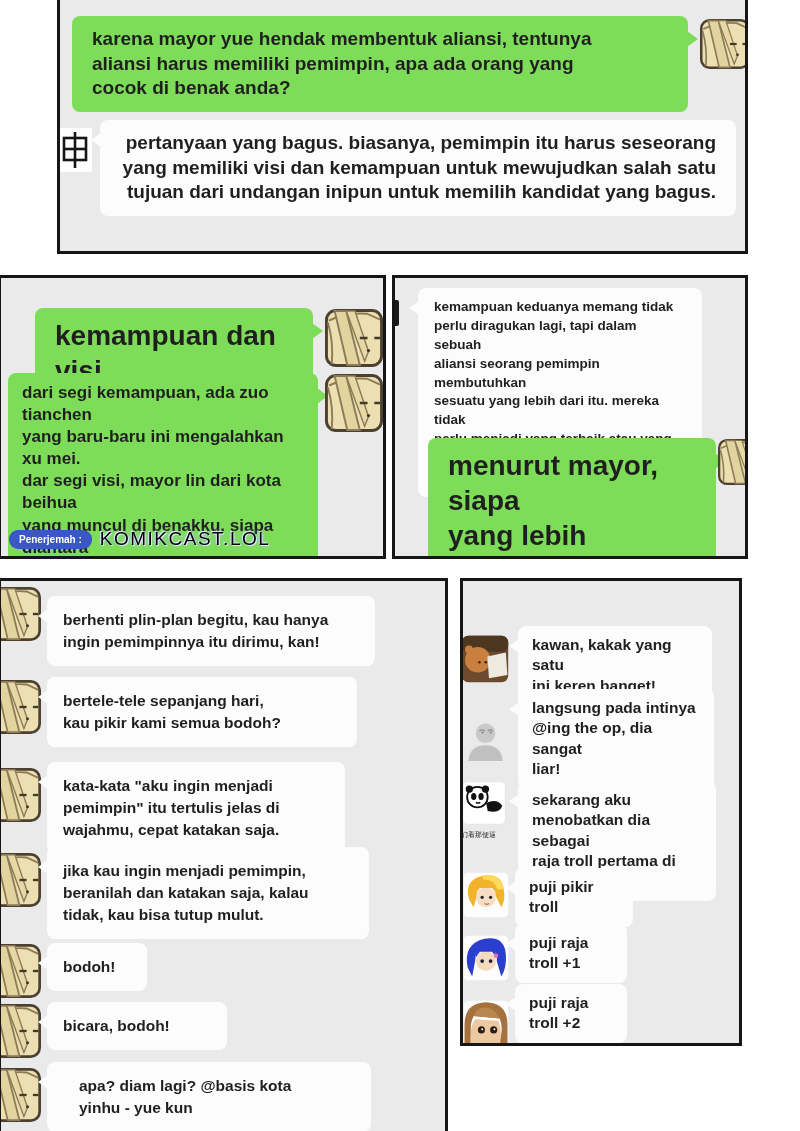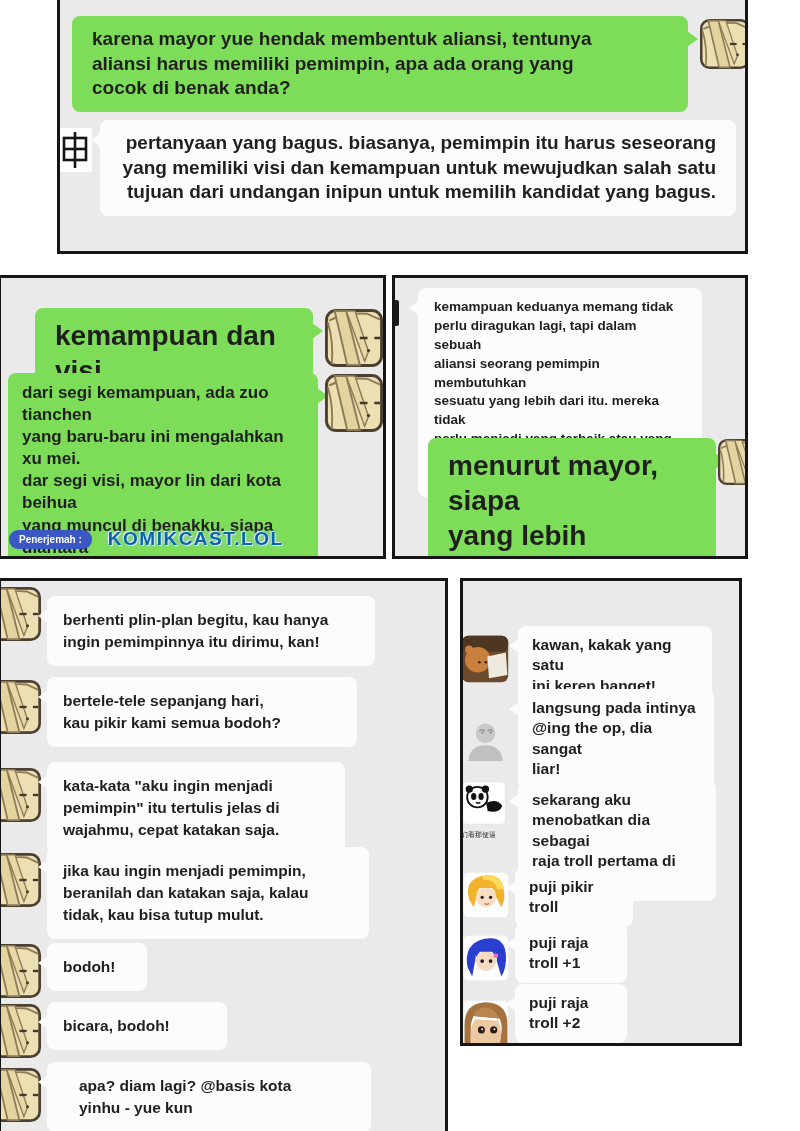--- a/index.html
+++ b/index.html
@@ -27,23 +27,23 @@
   .fs19{font-size:19px;line-height:1.3;font-weight:600;padding:11px 20px;}
   .fs20b{font-size:28px;line-height:1.25;font-weight:700;padding:10px 20px;}
   .fs17b{font-size:17px;line-height:1.3;font-weight:700;padding:9px 14px;}
   .fs13{font-size:13.5px;line-height:1.4;font-weight:600;padding:10px 16px;}
   .fs15{font-size:15.5px;line-height:1.42;font-weight:600;padding:13px 16px;}
   .fs15s{font-size:15.5px;line-height:1.32;font-weight:600;padding:9px 14px;}
 
   .shen{position:absolute;left:-2px;top:137px;width:34px;height:44px;}
   .sliver{position:absolute;left:-3px;top:22px;width:7px;height:26px;background:#1a1a1a;border-radius:2px;}
 
-  .wm{position:absolute;left:8px;top:250px;display:flex;align-items:center;gap:16px;}
+  .wm{position:absolute;left:8px;top:250px;display:flex;align-items:center;gap:8px;}
   .wm-badge{background:#3a57c4;color:#fff;font-size:10px;font-weight:700;padding:4px 10px;border-radius:9px;}
-  .wm-site{font-size:19px;font-weight:700;letter-spacing:1.5px;color:#0369a1;
+  .wm-site{font-size:19px;font-weight:400;letter-spacing:1.5px;color:#000000;
     text-shadow:1px 1px 0 #dfe8ff,-1px -1px 0 #dfe8ff,0 0 5px #a9c0f2;}
   .panda-cap{position:absolute;left:-2px;top:250px;width:52px;font-size:7px;color:#222;line-height:1;
     overflow:hidden;white-space:nowrap;}
 </style>
 </head>
 <body>
 
 <svg width="0" height="0" style="position:absolute" aria-hidden="true">
 <defs>
   <g id="g-manga">

